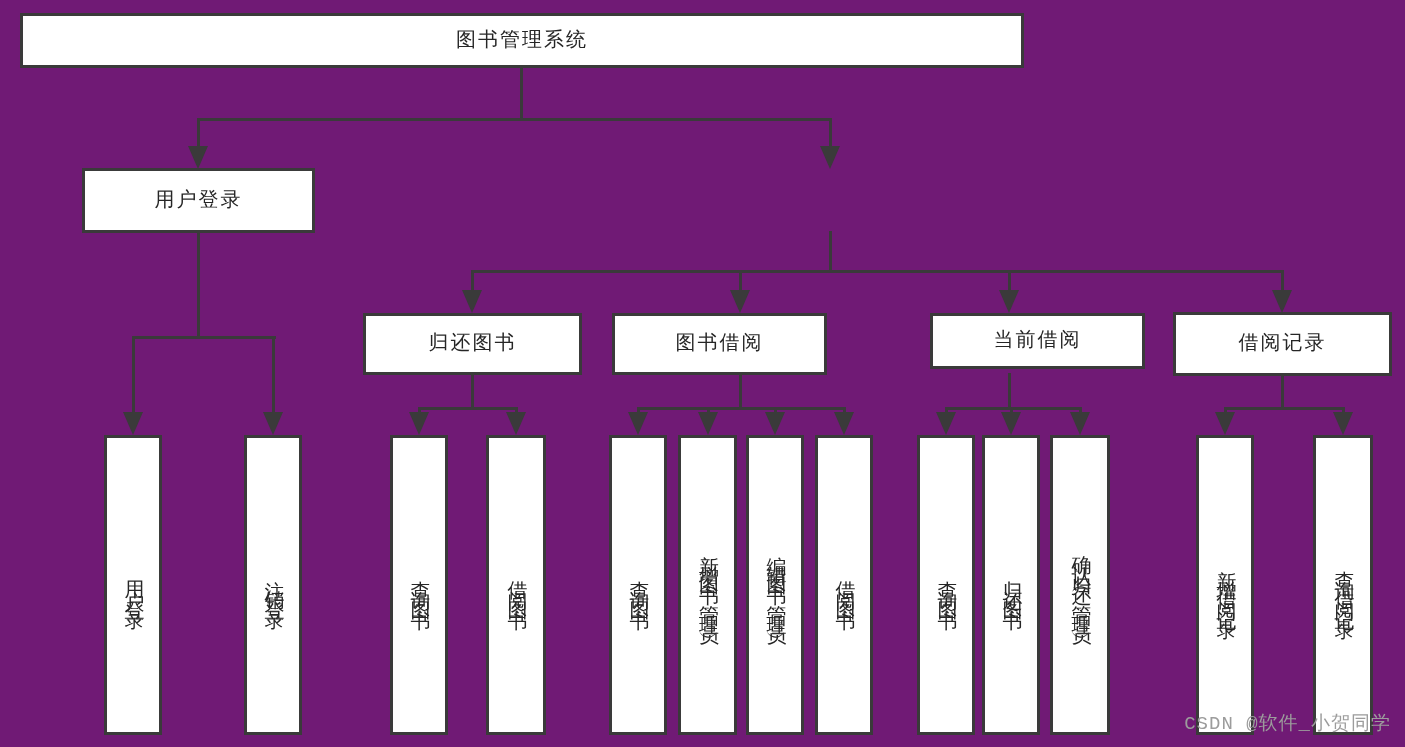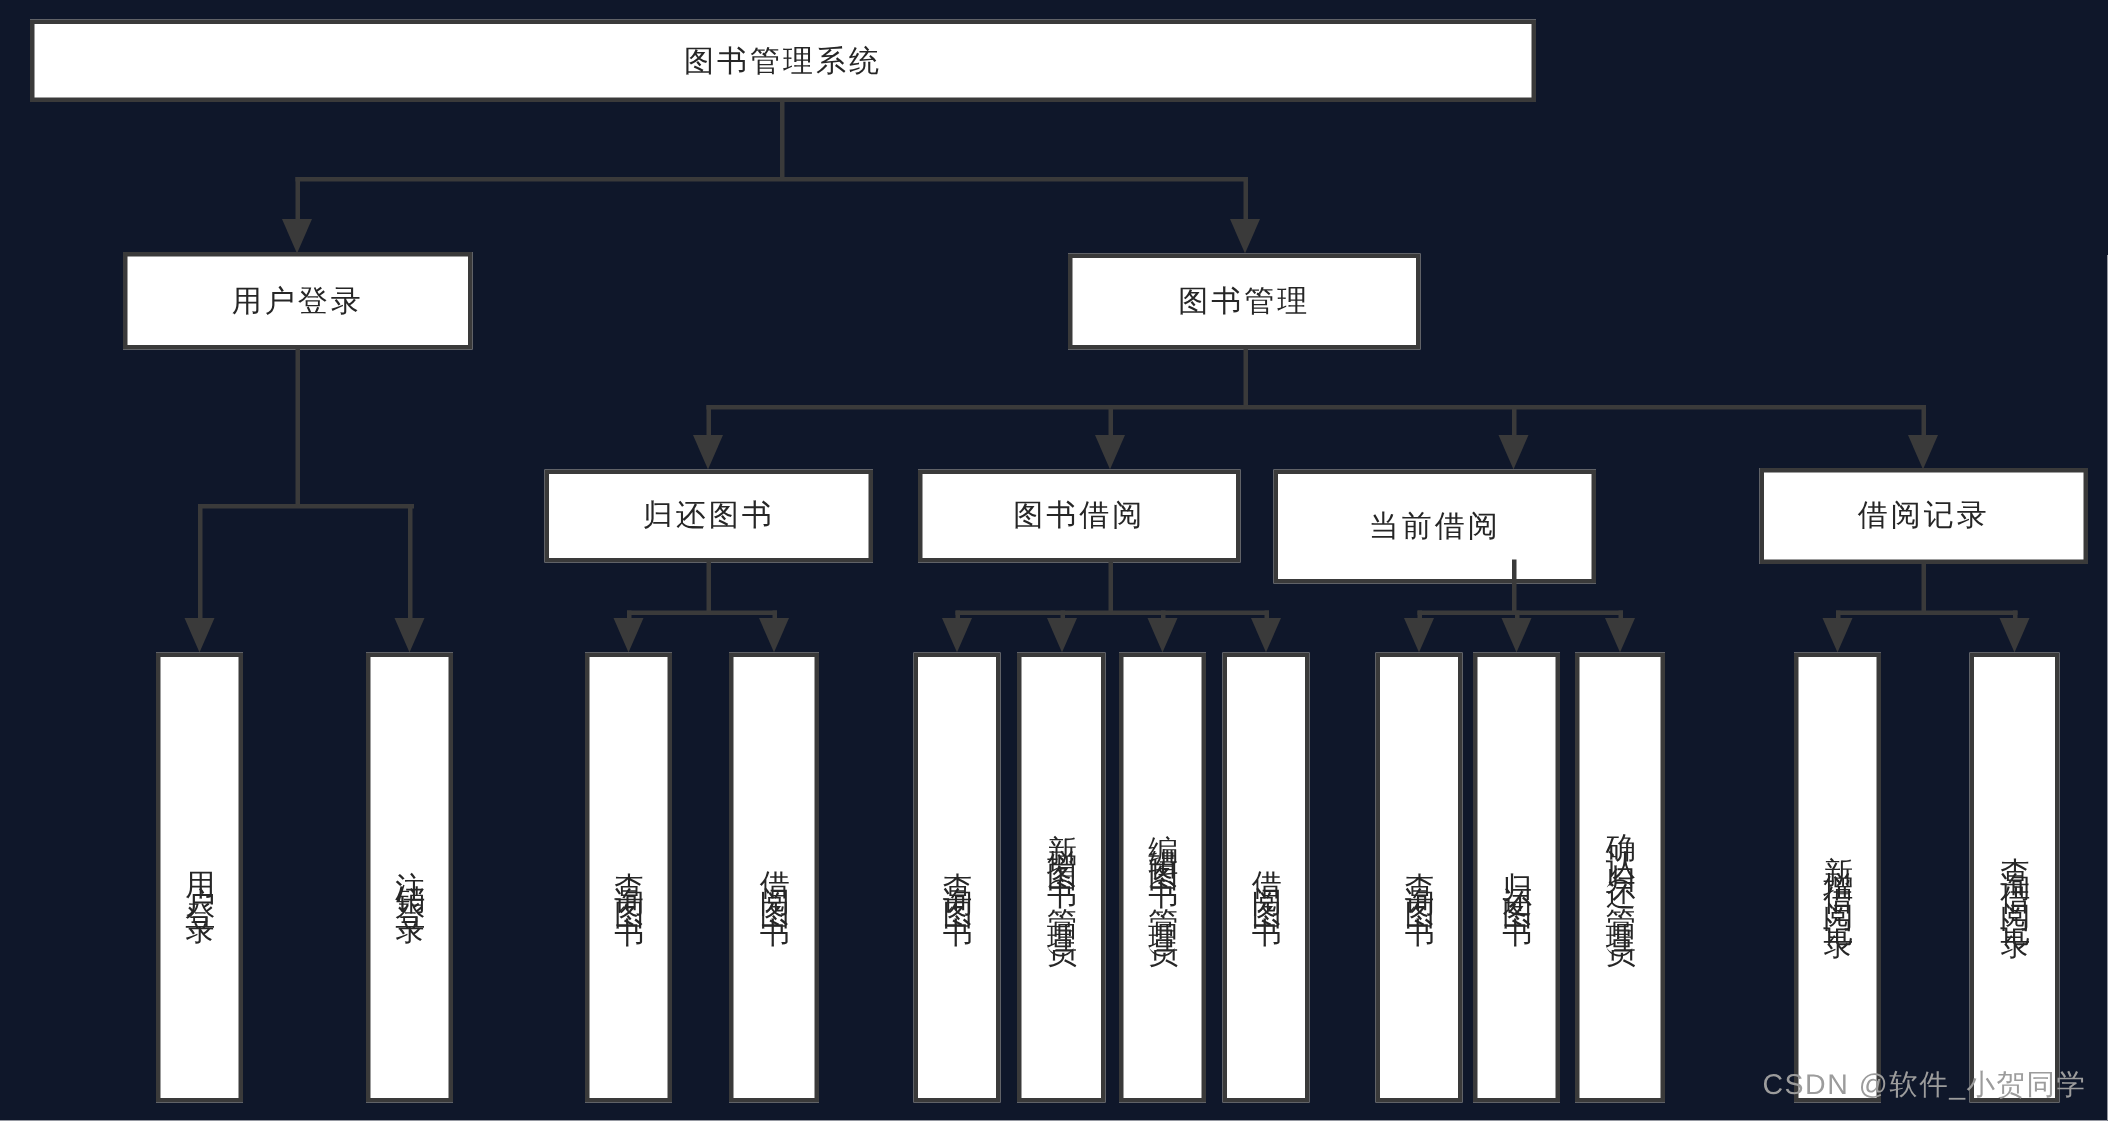--- a/index.html
+++ b/index.html
@@ -1,21 +1,21 @@
 <!DOCTYPE html>
 <html><head>
 <meta charset="utf-8">
 <style>
   html, body { margin: 0; padding: 0; background: #ffffff; }
   .canvas {
     position: relative;
     width: 1405px;
     height: 747px;
-    background: #0f172a;
-    font-family: Liberation Sans, sans-serif;
+    background: #701a75;
+    font-family: Liberation Mono, monospace;
     overflow: hidden;
   }
   .box {
     position: absolute;
     box-sizing: border-box;
     border: 3px solid #3a3a3a;
     background: #ffffff;
     display: flex;
     align-items: center;
     justify-content: center;
@@ -51,21 +51,21 @@
     letter-spacing: 1px;
     z-index: 5;
   }
 
   
   .b-root          { left: 20px;   top: 13px;  width: 1004px; height: 55px; }
   .b-user-login    { left: 82px;   top: 168px; width: 233px;  height: 65px; }
   .b-book-mgmt     { left: 712px;  top: 169px; width: 235px;  height: 64px; }
   .b-new-book      { left: 363px;  top: 313px; width: 219px;  height: 62px; }
   .b-book-borrow   { left: 612px;  top: 313px; width: 215px;  height: 62px; }
-  .b-cur-borrow    { left: 849px;  top: 313px; width: 215px;  height: 76px; }
+  .b-cur-borrow    { left: 930px;  top: 313px; width: 215px;  height: 56px; }
   .b-borrow-rec    { left: 1173px; top: 312px; width: 219px;  height: 64px; }
 
   .leaf { top: 435px; height: 300px; }
   .l-g1a { left: 104px;  width: 58px; }
   .l-g1b { left: 244px;  width: 58px; }
   .l-g2a { left: 390px;  width: 58px; }
   .l-g2b { left: 486px;  width: 60px; }
   .l-g3a { left: 609px;  width: 58px; }
   .l-g3b { left: 678px;  width: 59px; }
   .l-g3c { left: 746px;  width: 58px; }
@@ -88,23 +88,20 @@
   <div class="vline" style="left:520px; top:68px;  height:50px;"></div>
   <div class="hline" style="left:197px; top:118px; width:635px;"></div>
   <div class="vline" style="left:197px; top:118px; height:30px;"></div>
   <div class="arrow" style="left:188px; top:146px;"></div>
   <div class="vline" style="left:829px; top:118px; height:30px;"></div>
   <div class="arrow" style="left:820px; top:146px;"></div>
 
   <div class="box b-user-login">
     <span>用户登录</span>
   </div>
-  <div class="box b-book-mgmt">
-    <span>图书管理</span>
-  </div>
 
   <div class="vline" style="left:197px; top:231px; height:107px;"></div>
   <div class="hline" style="left:132px; top:336px; width:144px;"></div>
   <div class="vline" style="left:132px; top:336px; height:78px;"></div>
   <div class="arrow" style="left:123px; top:412px;"></div>
   <div class="vline" style="left:272px; top:336px; height:78px;"></div>
   <div class="arrow" style="left:263px; top:412px;"></div>
 
   <div class="vline" style="left:829px;  top:231px; height:41px;"></div>
   <div class="hline" style="left:471px;  top:270px; width:813px;"></div>

